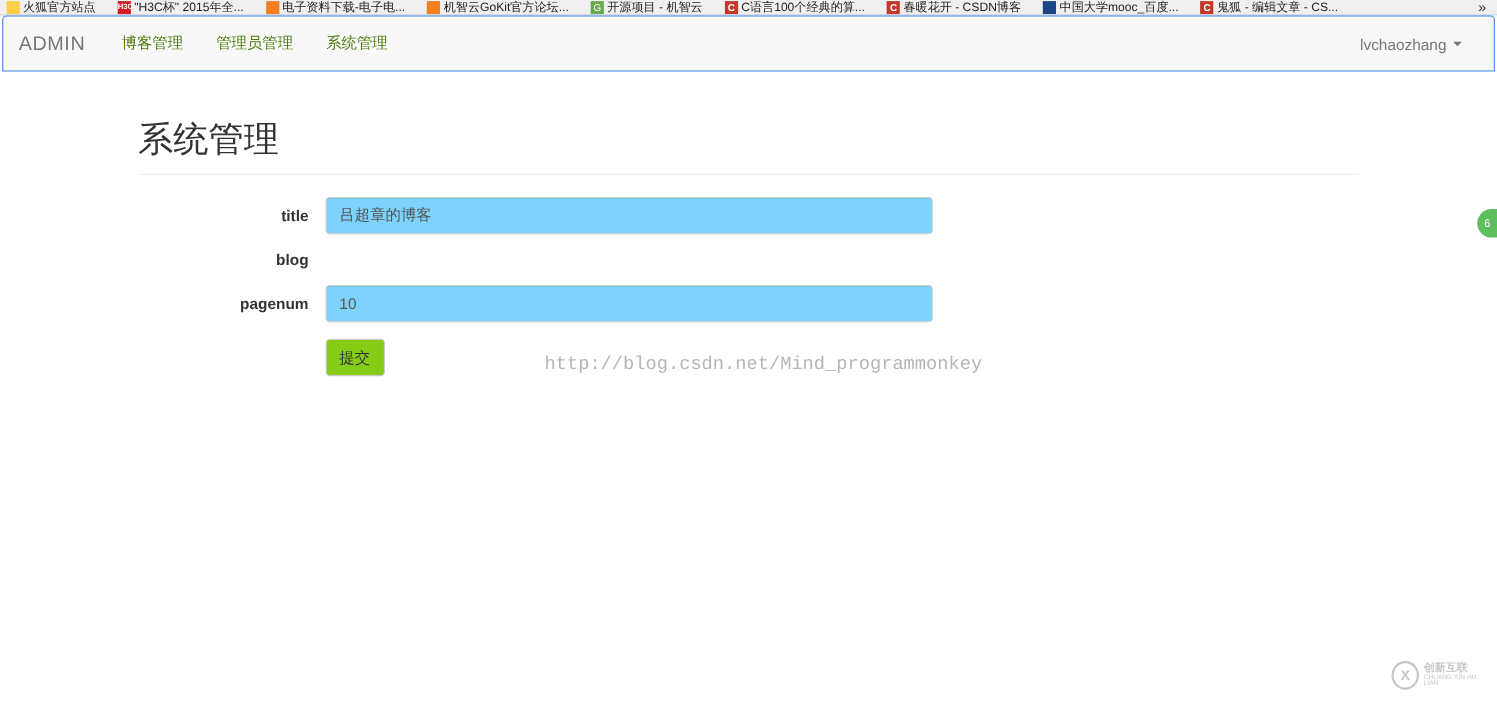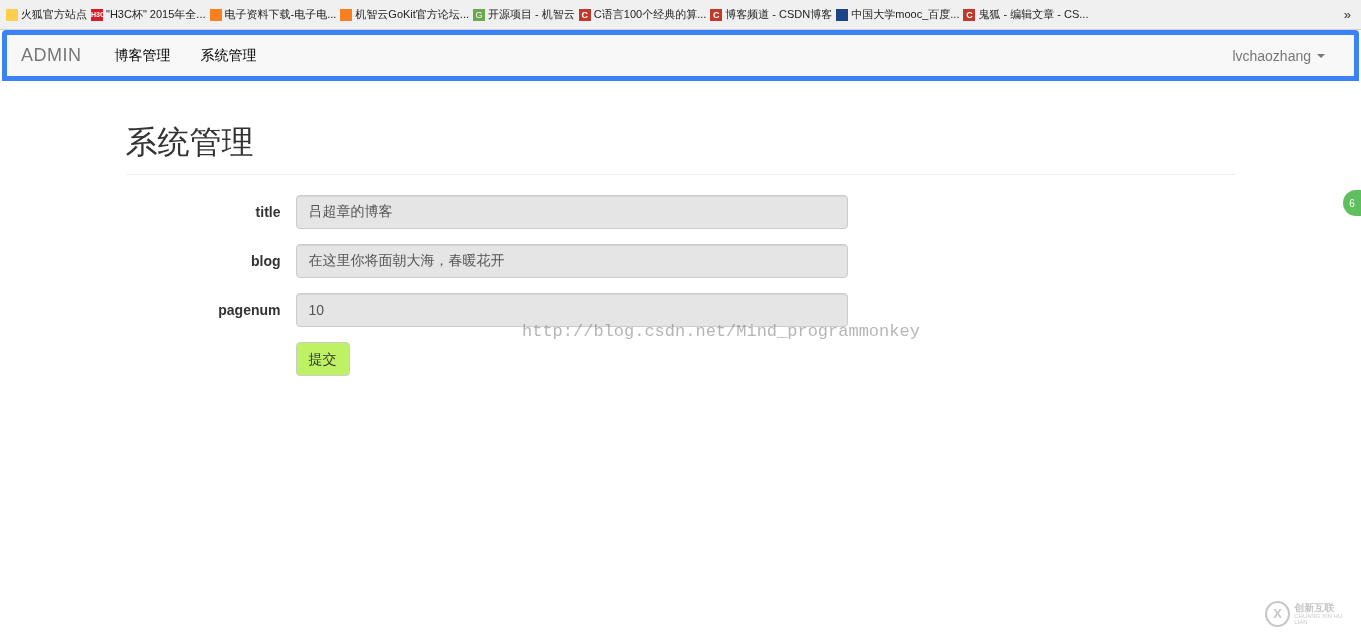--- a/index.html
+++ b/index.html
@@ -11,28 +11,28 @@
       font-family: "Helvetica Neue", Helvetica, Arial, "Microsoft YaHei", sans-serif;
       font-size: 14px;
       color: #333;
       background: #fff;
       width: 1361px;
       height: 637px;
       overflow: hidden;
       position: relative;
     }
     .bookmark-bar {
-      height: 30px;
+      height: 14px;
       background: #f0f0f0;
       display: flex;
       align-items: center;
       padding: 0 4px;
       font-size: 11px;
       border-bottom: 1px solid #d0d0d0;
-      gap: 0;
+      gap: 16px;
       white-space: nowrap;
       overflow: hidden;
     }
     .bookmark-item {
       display: flex;
       align-items: center;
       gap: 3px;
       color: #222;
       cursor: pointer;
       padding: 0 2px;
@@ -51,40 +51,40 @@
     .bm-m { background: #1c4587;}
     .bm-chev {
       margin-left: auto;
       color: #333;
       font-size: 13px;
       padding-right: 6px;
     }
     .navbar {
       height: 51px;
       background: #f8f8f8;
-      border: 5px solid #3b82f6;
+      border: 1px solid #3b82f6;
       border-radius: 4px 4px 0 0;
       display: flex;
       align-items: center;
       margin: 0 2px;
       padding: 0 14px;
     }
     .navbar-brand {
       font-size: 18px;
       color: #777;
       padding-right: 18px;
       letter-spacing: 0.5px;
     }
     .navbar-nav {
       display: flex;
       gap: 0;
     }
     .nav-link {
       padding: 15px 15px;
-      color: #000000;
+      color: #4d7c0f;
       font-size: 14px;
       cursor: pointer;
     }
     .navbar-right {
       margin-left: auto;
       display: flex;
       align-items: center;
     }
     .user-dropdown {
       color: #777;
@@ -134,41 +134,41 @@
       font-weight: bold;
       color: #333;
     }
     .form-control {
       width: 552px;
       height: 34px;
       padding: 6px 12px;
       font-size: 14px;
       line-height: 1.42857143;
       color: #555;
-      background: #e5e5e5;
+      background: #7dd3fc;
       border: 1px solid #ccc;
       border-radius: 4px;
       box-shadow: inset 0 1px 1px rgba(0,0,0,.075);
     }
     .btn-default {
       display: inline-block;
       padding: 6px 12px;
       font-size: 14px;
       line-height: 1.42857143;
       color: #333;
-      background: #bef264;
+      background: #84cc16;
       border: 1px solid #ccc;
       border-radius: 4px;
       cursor: pointer;
       margin-left: 170px;
     }
     .watermark {
       position: absolute;
       top: 322px;
-      left: 522px;
+      left: 495px;
       color: rgba(120,120,120,0.55);
       font-family: "Courier New", monospace;
       font-size: 17px;
       pointer-events: none;
     }
     .corner-logo {
       position: absolute;
       bottom: 6px;
       right: 6px;
       width: 90px;
@@ -221,37 +221,38 @@
   <div class="bookmark-item">
     <span class="bm-icon bm-g">G</span>
     <span>开源项目 - 机智云</span>
   </div>
   <div class="bookmark-item">
     <span class="bm-icon bm-c">C</span>
     <span>C语言100个经典的算...</span>
   </div>
   <div class="bookmark-item">
     <span class="bm-icon bm-c">C</span>
-    <span>博客频道 - CSDN博客</span>
+    <span>春暖花开 - CSDN博客</span>
   </div>
   <div class="bookmark-item">
     <span class="bm-icon bm-m"></span>
     <span>中国大学mooc_百度...</span>
   </div>
   <div class="bookmark-item">
     <span class="bm-icon bm-c">C</span>
     <span>鬼狐 - 编辑文章 - CS...</span>
   </div>
   <span class="bm-chev">»</span>
 </div>
 
 <div class="navbar">
   <div class="navbar-brand">ADMIN</div>
   <div class="navbar-nav">
     <div class="nav-link">博客管理</div>
+    <div class="nav-link">管理员管理</div>
     <div class="nav-link">系统管理</div>
   </div>
   <div class="navbar-right">
     <div class="user-dropdown">
       <span>lvchaozhang</span>
       <span class="caret"></span>
     </div>
   </div>
 </div>
 
@@ -260,21 +261,20 @@
     <h1>系统管理</h1>
   </div>
 
   <form class="form-horizontal">
     <div class="form-group">
       <label class="control-label">title</label>
       <input class="form-control" type="text" value="吕超章的博客" style="">
     </div>
     <div class="form-group">
       <label class="control-label">blog</label>
-      <input class="form-control" type="text" value="在这里你将面朝大海，春暖花开" style="">
     </div>
     <div class="form-group">
       <label class="control-label">pagenum</label>
       <input class="form-control" type="text" value="10" style="">
     </div>
     <button type="button" class="btn-default">提交</button>
   </form>
 </div>
 
 <div class="watermark">http://blog.csdn.net/Mind_programmonkey</div>

